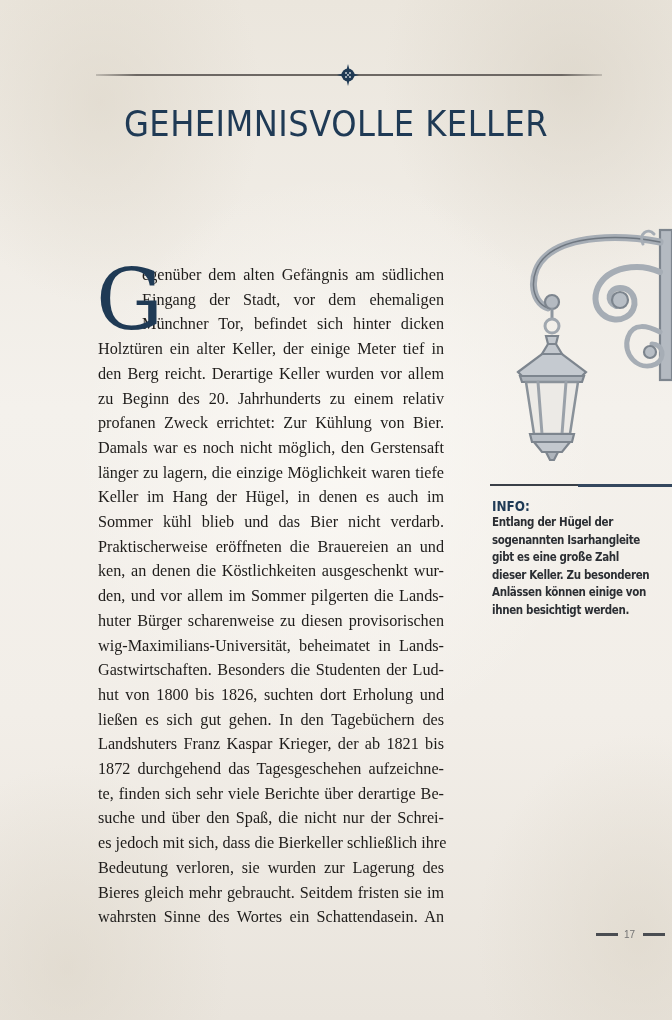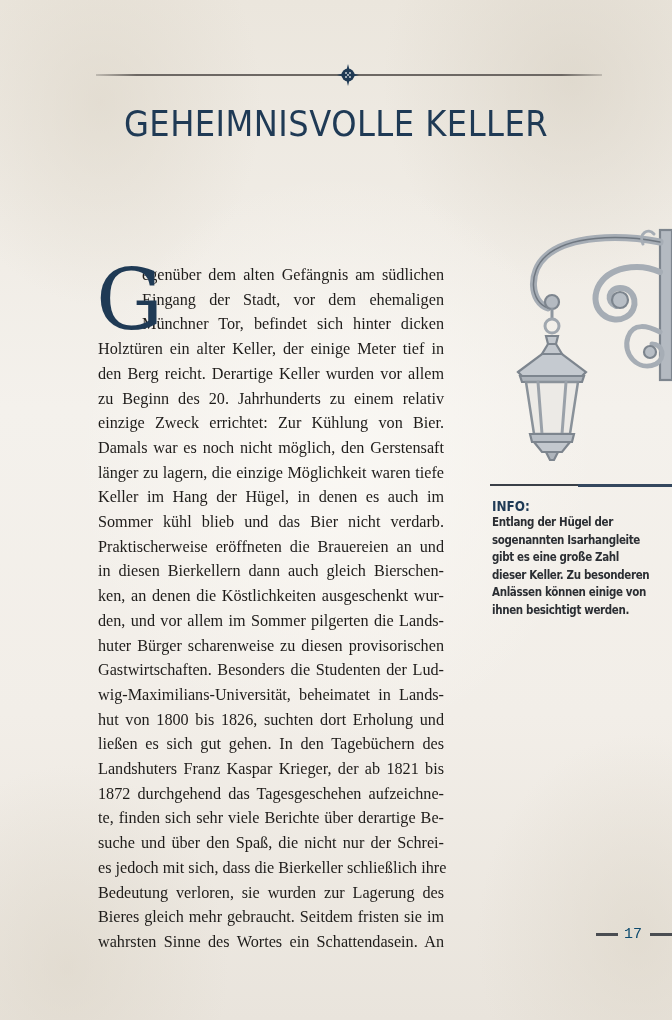--- a/index.html
+++ b/index.html
@@ -85,21 +85,21 @@
       letter-spacing: 0;
     }
     .info-line { display: block; white-space: nowrap; }
 
     
     .page-num-wrap {
       position: absolute; top: 926px; left: 596px; width: 76px; height: 16px;
       display: flex; align-items: center;
     }
     .pn-dash-l { width: 22px; height: 3px; background: #4a4d52; margin-right: 6px; }
-    .pn-num { font-size: 15px; color: #0c4a6e; font-family: Liberation Mono, monospace; }
+    .pn-num { font-size: 10px; color: #737373; font-family: Liberation Sans, sans-serif; }
     .pn-dash-r { width: 22px; height: 3px; background: #4a4d52; margin-left: 8px; }
   </style>
 </head>
 <body>
 
 <div class="top-rule"></div>
 <svg class="ornament" viewBox="0 0 22 22">
   <polygon points="11,0 13,8 11,6 9,8" fill="#1f3a55"></polygon>
   <polygon points="11,22 13,14 11,16 9,14" fill="#1f3a55"></polygon>
   <polygon points="0,11 8,9 6,11 8,13" fill="#1f3a55"></polygon>
@@ -117,32 +117,31 @@
 <div class="body-text">
   <div class="dropcap-wrap">
     <span class="dropcap">G</span>
     <span class="line indented">egenüber dem alten Gefängnis am südlichen</span>
     <span class="line indented">Eingang der Stadt, vor dem ehemaligen</span>
     <span class="line indented">Münchner Tor, befindet sich hinter dicken</span>
   </div>
   <span class="line">Holztüren ein alter Keller, der einige Meter tief in</span>
   <span class="line">den Berg reicht. Derartige Keller wurden vor allem</span>
   <span class="line">zu Beginn des 20. Jahrhunderts zu einem relativ</span>
-  <span class="line">einzige Zweck errichtet: Zur Kühlung von Bier.</span>
+  <span class="line">profanen Zweck errichtet: Zur Kühlung von Bier.</span>
   <span class="line">Damals war es noch nicht möglich, den Gerstensaft</span>
   <span class="line">länger zu lagern, die einzige Möglichkeit waren tiefe</span>
   <span class="line">Keller im Hang der Hügel, in denen es auch im</span>
   <span class="line">Sommer kühl blieb und das Bier nicht verdarb.</span>
   <span class="line">Praktischerweise eröffneten die Brauereien an und</span>
-  <span class="line">in diesen Bierkellern dann auch gleich Bierschen-</span>
   <span class="line">ken, an denen die Köstlichkeiten ausgeschenkt wur-</span>
   <span class="line">den, und vor allem im Sommer pilgerten die Lands-</span>
   <span class="line">huter Bürger scharenweise zu diesen provisorischen</span>
+  <span class="line">wig-Maximilians-Universität, beheimatet in Lands-</span>
   <span class="line">Gastwirtschaften. Besonders die Studenten der Lud-</span>
-  <span class="line">wig-Maximilians-Universität, beheimatet in Lands-</span>
   <span class="line">hut von 1800 bis 1826, suchten dort Erholung und</span>
   <span class="line">ließen es sich gut gehen. In den Tagebüchern des</span>
   <span class="line">Landshuters Franz Kaspar Krieger, der ab 1821 bis</span>
   <span class="line">1872 durchgehend das Tagesgeschehen aufzeichne-</span>
   <span class="line">te, finden sich sehr viele Berichte über derartige Be-</span>
   <span class="line">suche und über den Spaß, die nicht nur der Schrei-</span>
   <span class="line">es jedoch mit sich, dass die Bierkeller schließlich ihre</span>
   <span class="line">Bedeutung verloren, sie wurden zur Lagerung des</span>
   <span class="line">Bieres gleich mehr gebraucht. Seitdem fristen sie im</span>
   <span class="line">wahrsten Sinne des Wortes ein Schattendasein. An</span>

